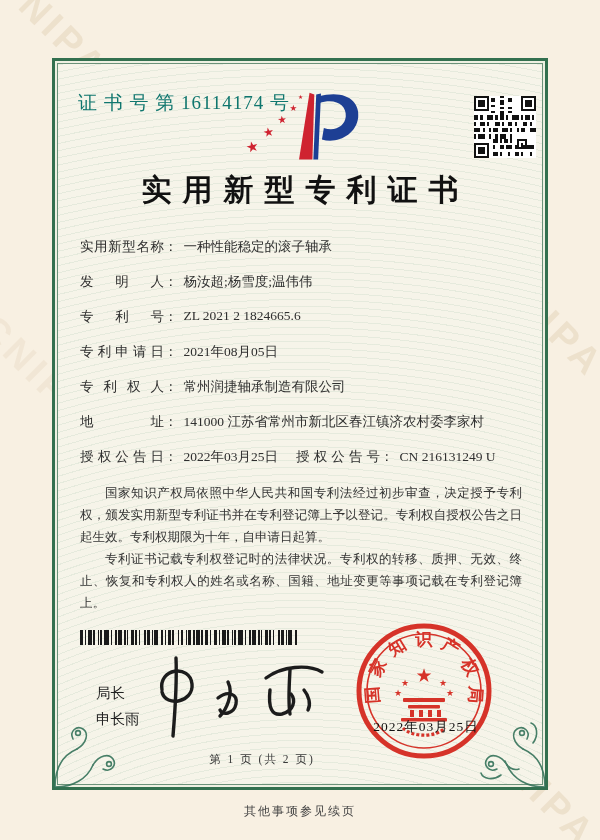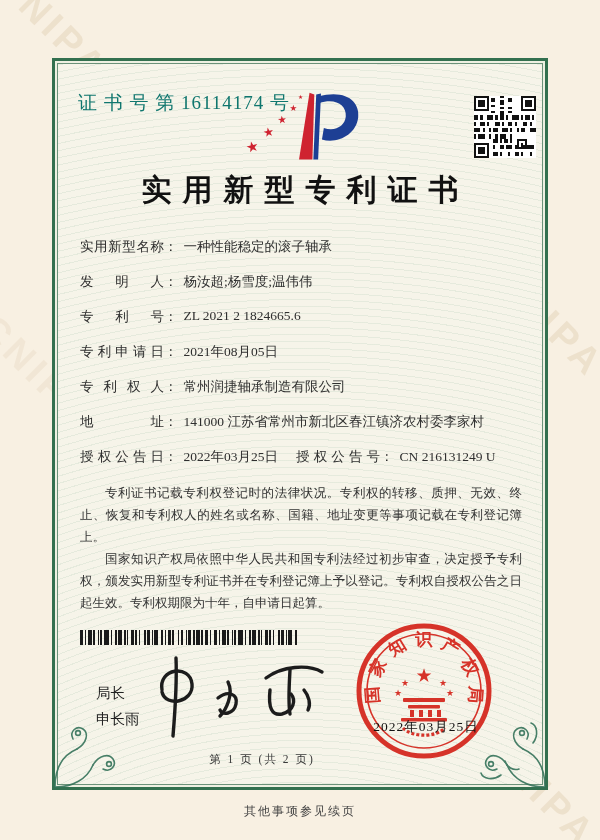--- a/index.html
+++ b/index.html
@@ -213,22 +213,22 @@
       <span class="fvalue">2022年03月25日</span>
       <span class="fpair2">
         <span class="flabel">授权公告号</span>
           <span class="fcolon">：</span>
         <span class="fvalue">CN 216131249 U</span>
       </span>
     </div>
   </div>
 
   <div class="bodytext">
+    <p>国家知识产权局依照中华人民共和国专利法经过初步审查，决定授予专利权，颁发实用新型专利证书并在专利登记簿上予以登记。专利权自授权公告之日起生效。专利权期限为十年，自申请日起算。</p>
     <p>专利证书记载专利权登记时的法律状况。专利权的转移、质押、无效、终止、恢复和专利权人的姓名或名称、国籍、地址变更等事项记载在专利登记簿上。</p>
-    <p>国家知识产权局依照中华人民共和国专利法经过初步审查，决定授予专利权，颁发实用新型专利证书并在专利登记簿上予以登记。专利权自授权公告之日起生效。专利权期限为十年，自申请日起算。</p>
   </div>
 
   <svg class="barcode" viewBox="0 0 218 15" preserveAspectRatio="none" shape-rendering="crispEdges">
     <line x1="0" y1="7.5" x2="218" y2="7.5" stroke="#1a1a1a" stroke-width="15" stroke-dasharray="3 2 1 2 4 1 2 3 1 1 2 2 5 2 1 3 2 1 4 2 2 1 1 3 3 1 2 2 1 4 2 1 3 2 1 1 4 3 2 2 1 2 3 1 2 4 1 2 2 3 1 1 3 2 2 1 4 1 2 2 3 2 1 3"></line>
   </svg>
 
   <div class="signoff">
     <div>局长</div>
     <div>申长雨</div>
   </div>

